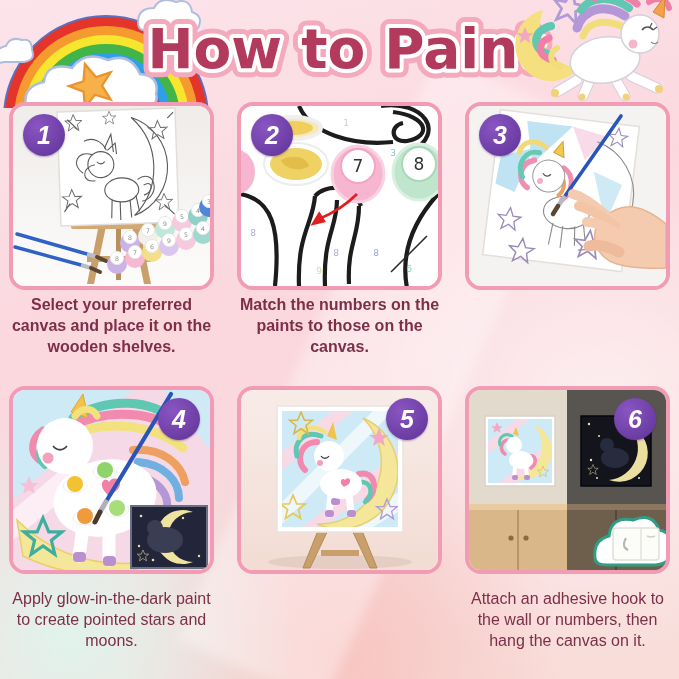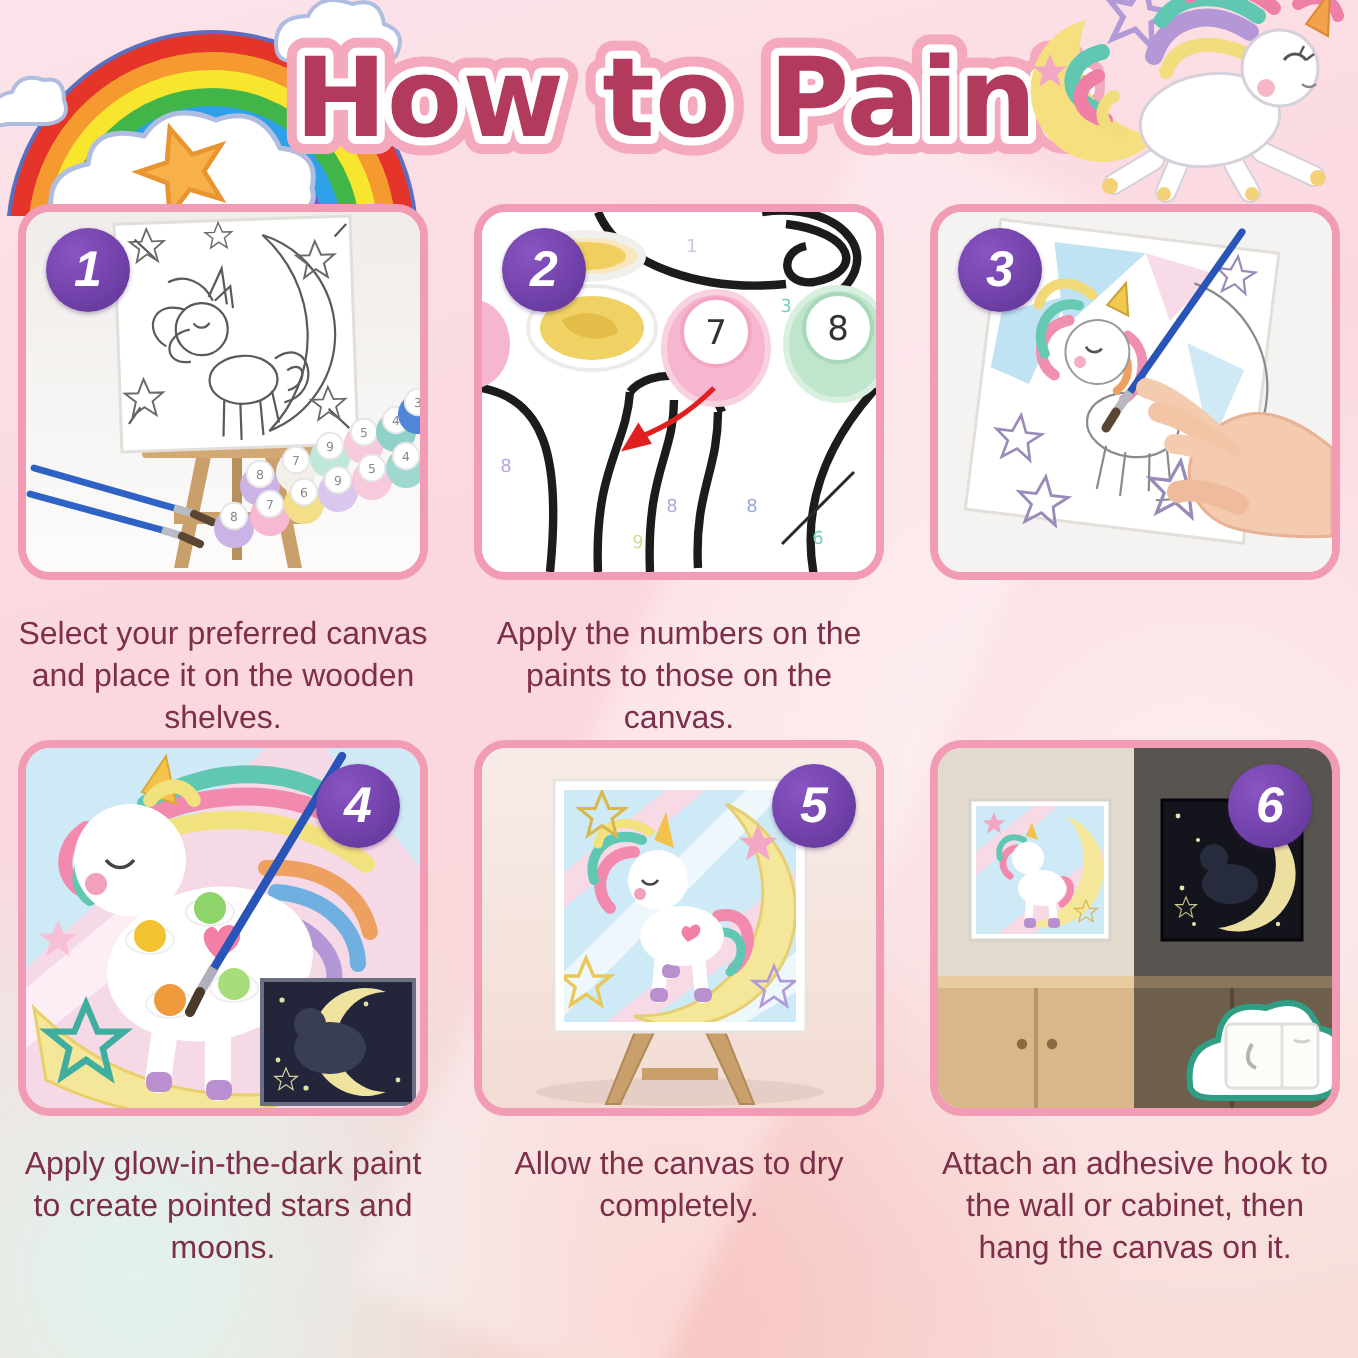--- a/index.html
+++ b/index.html
@@ -35,21 +35,21 @@
     background:radial-gradient(circle at 35% 30%, #8a55c2, #5e3396);
     color:#fff; font-weight:bold; font-style:italic; font-size:25px;
     display:flex; align-items:center; justify-content:center;
     box-shadow:0 1px 2px rgba(60,20,100,.35);
   }
   .badge.left{ left:10px; } .badge.right{ right:10px; }
   .caption{
     color:#7d2f4a; font-size:16px; font-weight:500; line-height:1.32;
     text-align:center; max-width:205px; margin:0 auto;
   }
-  .cap1{ height:80px; padding-top:17px; }
+  .cap1{ height:96px; padding-top:4px;font-weight:bold; }
   .cap2{ height:80px; padding-top:14px; }
   svg text{ font-family:"DejaVu Sans","Liberation Sans",sans-serif; }
 </style>
 </head>
 <body>
 
 <svg width="0" height="0" style="position:absolute" aria-hidden="true">
   <defs>
     <path id="star5" d="M0,-10 L2.9,-3.1 L9.5,-3.1 L4.2,1.2 L5.9,8.1 L0,4 L-5.9,8.1 L-4.2,1.2 L-9.5,-3.1 L-2.9,-3.1 Z"></path>
   </defs>
@@ -300,21 +300,21 @@
             <circle cx="178" cy="58" r="17" fill="#fff" stroke="#a8d8ba" stroke-width="2"></circle>
             <text x="178" y="64" font-size="17" text-anchor="middle" fill="#333">8</text>
           </g>
           <g>
             <path d="M116 88 C102 102 90 108 78 113" stroke="#e02020" stroke-width="2.6" fill="none"></path>
             <polygon points="80,106 68,118 84,118" fill="#e02020" transform="rotate(-14 76 113)"></polygon>
           </g>
         </svg>
         <div class="badge left">2</div>
       </div>
-      <p class="caption cap1">Apply the numbers on the paints to those on the canvas.</p>
+      <p class="caption cap1">Match the numbers on the paints to those on the canvas.</p>
     </div>
 
     <div class="step">
       <div class="panel">
         <svg width="197" height="180" viewBox="0 0 197 180">
           <rect width="197" height="180" fill="#f5f3f1"></rect>
           <g transform="rotate(7 95 85)">
             <rect x="22" y="12" width="140" height="146" fill="#fff" stroke="#e3dfda" stroke-width="1.5"></rect>
             <polygon points="50,20 96,20 60,62" fill="#bfe3f2"></polygon>
             <polygon points="28,58 60,46 46,92 26,86" fill="#bfe3f2"></polygon>
@@ -476,21 +476,20 @@
               <path d="M104 90 C106 87 110 88 109 92 C108 95 104 96 103 97 C101 95 99 93 100 91 C101 88 103 89 104 90 Z" fill="#f27fa6"></path>
             </g>
             <use href="#star5" transform="translate(60,34) scale(1.2)" fill="none" stroke="#d8b84a" stroke-width="1.3"></use>
             <use href="#star5" transform="translate(138,48) scale(1)" fill="#f2a8c4"></use>
             <use href="#star5" transform="translate(52,118) scale(1.3)" fill="none" stroke="#e8c85a" stroke-width="1.3"></use>
             <use href="#star5" transform="translate(146,120) scale(1.1)" fill="none" stroke="#b09ad8" stroke-width="1.2"></use>
           </g>
         </svg>
         <div class="badge right">5</div>
       </div>
-      <p class="caption cap2">Allow the canvas to dry completely.</p>
     </div>
 
     <div class="step">
       <div class="panel">
         <svg width="197" height="180" viewBox="0 0 197 180">
           <rect x="0" y="0" width="98" height="180" fill="#e2dacc"></rect>
           <rect x="98" y="0" width="99" height="180" fill="#585450"></rect>
           <g>
             <rect x="0" y="114" width="98" height="6" fill="#e8cb9e"></rect>
             <rect x="0" y="120" width="98" height="62" fill="#d9b788"></rect>
@@ -542,17 +541,17 @@
           <g>
             <path d="M126 168 Q124 150 140 146 Q142 126 164 130 Q184 122 190 140 Q204 142 202 158 Q204 174 186 175 L138 175 Q126 175 126 168 Z" fill="#ffffff" stroke="#2f9e85" stroke-width="3"></path>
             <rect x="144" y="138" width="46" height="32" rx="3" fill="#fcfcf9" stroke="#e0e0da" stroke-width="1.5"></rect>
             <line x1="172" y1="138" x2="172" y2="170" stroke="#e4e4de" stroke-width="1.5"></line>
             <path d="M157 148 q-5 9 2 12" stroke="#b4b4b0" stroke-width="2" fill="none"></path>
             <path d="M178 146 q4 2 8 0" stroke="#d0d0ca" stroke-width="1.5" fill="none"></path>
           </g>
         </svg>
         <div class="badge right">6</div>
       </div>
-      <p class="caption cap2">Attach an adhesive hook to the wall or cabinet, then hang the canvas on it.</p>
+      <p class="caption cap2">Attach an adhesive hook to the wall or numbers, then hang the canvas on it.</p>
     </div>
 
   </div>
 </div>
 
 </body></html>

